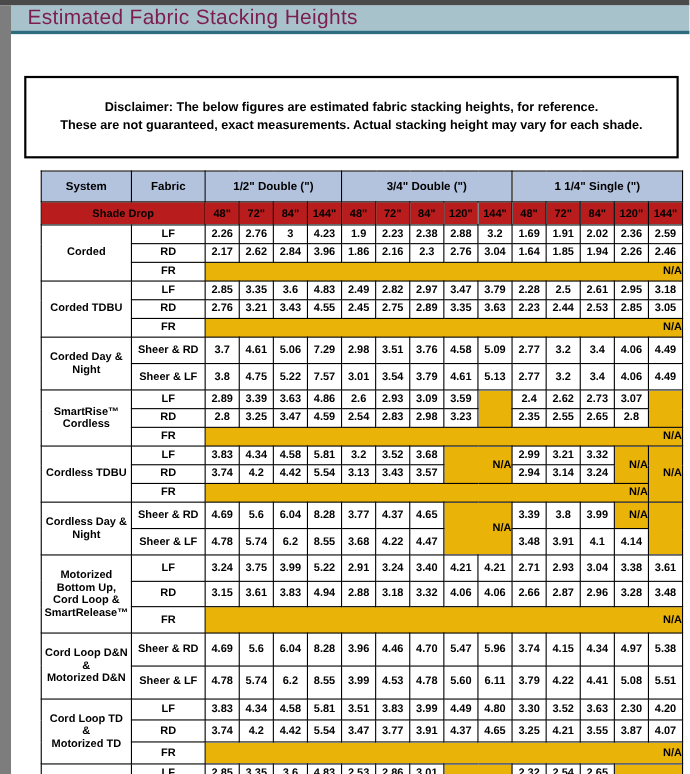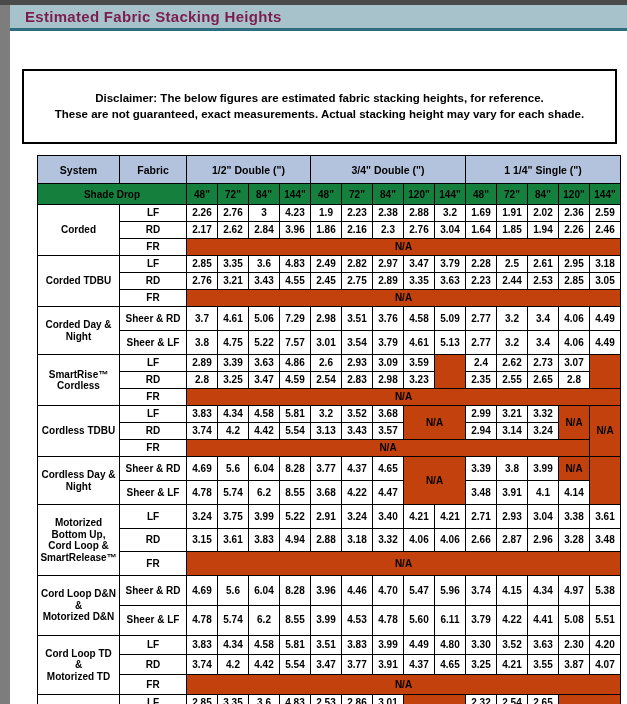--- a/index.html
+++ b/index.html
@@ -1,33 +1,33 @@
 <!DOCTYPE html>
 <html><head>
 <meta charset="utf-8">
 <style>
   html,body{margin:0;padding:0;background:#ffffff;font-family:"Liberation Sans",sans-serif;}
   .page{position:relative;width:627px;height:704px;background:#ffffff;overflow:hidden;}
   .top-strip{position:absolute;left:0;top:0;width:627px;height:5px;background:#4a4a4a;}
   .left-strip{position:absolute;left:0;top:5px;width:10px;height:699px;background:#7d7d7d;}
   .title-band{position:absolute;left:10px;top:5px;width:617px;height:23px;background:#a8c2cb;
     border-bottom:3px solid #2d6d7d;display:flex;align-items:center;}
-  .title-band h1{margin:0 0 0 15px;font-size:15px;font-weight:bold;color:#7b1e4f;letter-spacing:.3px;}
+  .title-band h1{margin:0 0 0 15px;font-size:19px;font-weight:normal;color:#7b1e4f;letter-spacing:.3px;}
   .disclaimer{position:absolute;left:22px;top:69px;width:583px;border:2px solid #000;
     text-align:center;font-size:11.5px;font-weight:bold;color:#000;padding:20px 4px;line-height:1.35;background:#fff;}
   .stack-table{position:absolute;left:37px;top:155px;border-collapse:collapse;table-layout:fixed;
     font-size:10px;font-weight:bold;color:#000;border-radius:26px;}
   .stack-table th,.stack-table td{border:1px solid #000;text-align:center;vertical-align:middle;
     padding:0;overflow:hidden;}
   .stack-table thead tr.grp th{height:27px;background:#b3c3de;font-size:10.5px;}
-  .stack-table thead tr.drops th{height:20px;background:#15803d;font-size:10px;}
+  .stack-table thead tr.drops th{height:20px;background:#b91c1c;font-size:10px;}
   .stack-table tbody td,.stack-table tbody th{height:16px;line-height:1.15;background:#fff;}
   .stack-table tbody th.sys{white-space:pre-line;font-size:10px;padding:12px 1px;}
   .stack-table tbody td.fab{font-size:10px;}
-  .stack-table td.gray{background:#c2410c;}
+  .stack-table td.gray{background:#eab308;text-align:right;}
 </style>
 </head>
 <body>
 
 <div class="page">
   <div class="top-strip"></div>
   <div class="left-strip"></div>
 
   <div class="title-band">
     <h1>Estimated Fabric Stacking Heights</h1>

